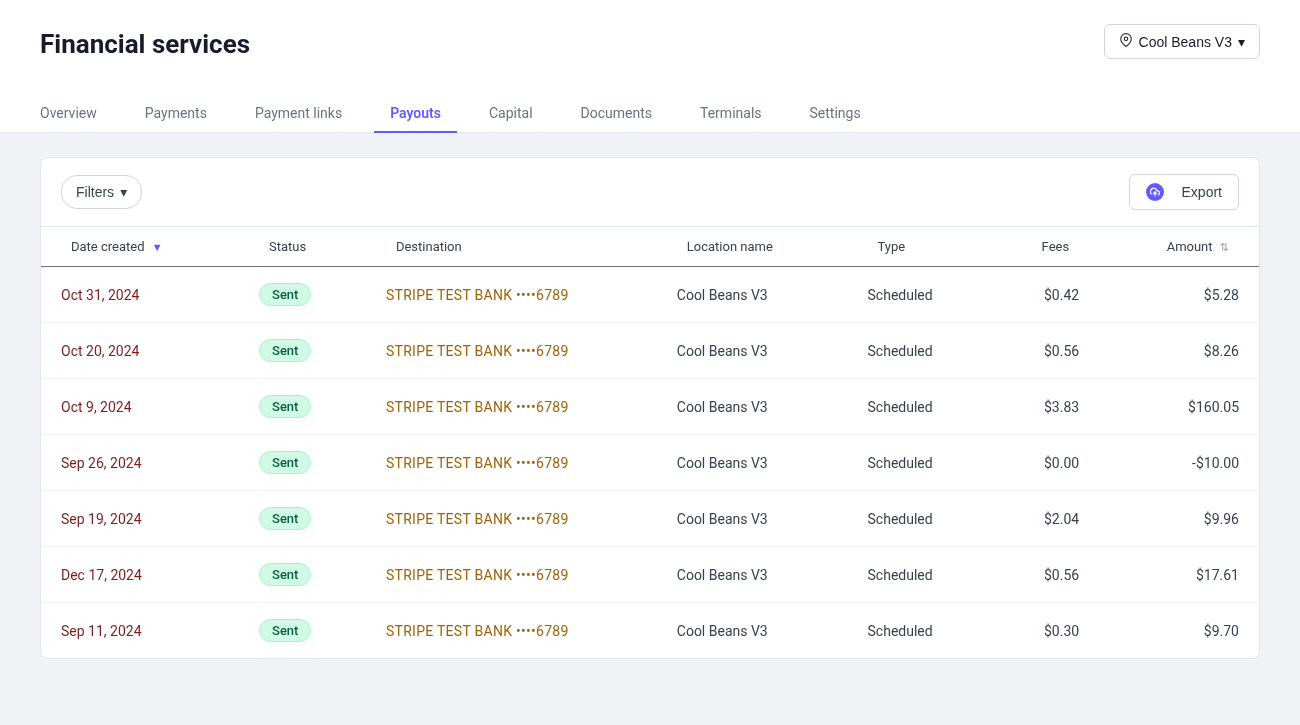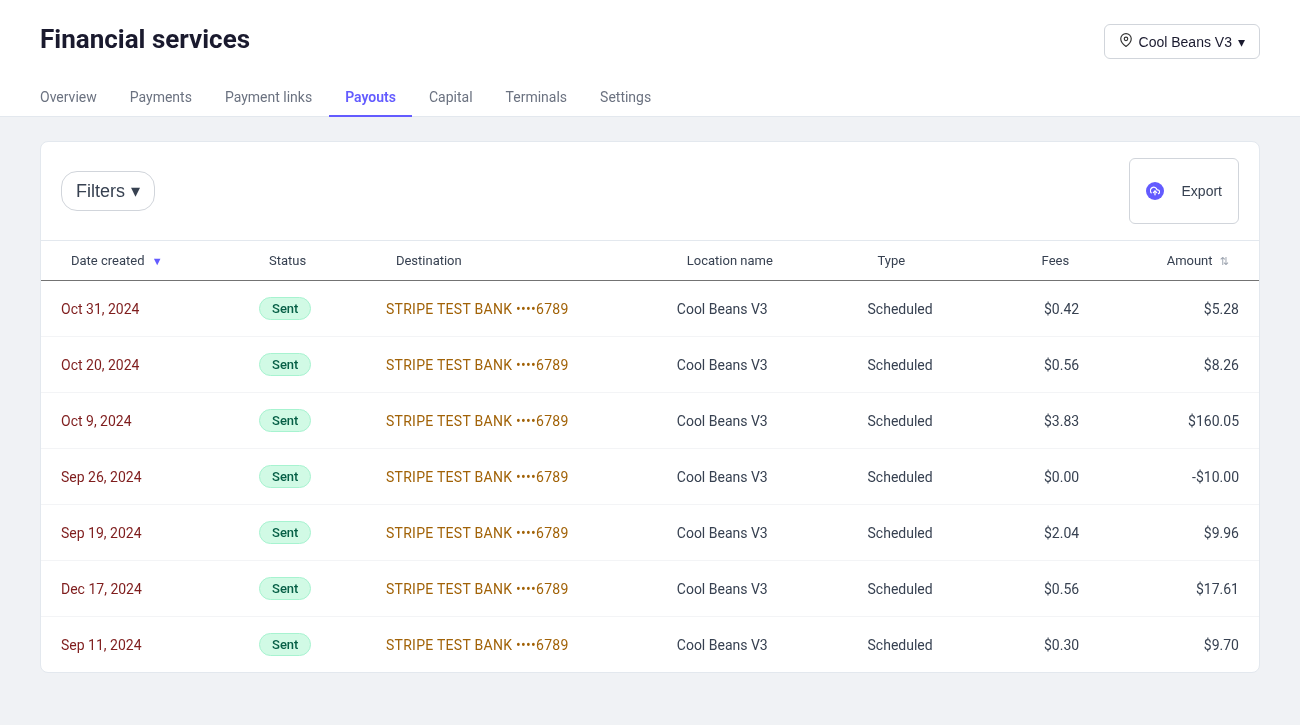--- a/index.html
+++ b/index.html
@@ -24,22 +24,22 @@
 
     .header-section {
       background: #fff;
       padding: 24px 40px 0 40px;
       border-bottom: 1px solid #e3e8ee;
     }
 
     .header-top {
       display: flex;
       justify-content: space-between;
-      align-items: flex-start;
-      margin-bottom: 20px;
+      align-items: flex-end;
+      margin-bottom: 36px;
     }
 
     .page-title {
       font-size: 26px;
       font-weight: 700;
       color: #1a1a2e;
     }
 
     .location-selector {
       display: flex;
@@ -54,21 +54,21 @@
       font-weight: 500;
       color: #1a1a2e;
     }
 
     .location-selector .pin-icon {
       color: #333;
     }
 
     .nav-tabs {
       display: flex;
-      gap: 1px;
+      gap: 16px;
       list-style: none;
     }
 
     .nav-tab {
       padding: 10px 16px;
       cursor: pointer;
       color: #6b7280;
       font-size: 14px;
       border-bottom: 2px solid transparent;
       margin-bottom: -1px;
@@ -106,32 +106,32 @@
 
     .filters-btn {
       display: flex;
       align-items: center;
       gap: 6px;
       border: 1px solid #d1d5db;
       border-radius: 16px;
       padding: 8px 14px;
       background: #fff;
       cursor: pointer;
-      font-size: 18px;
+      font-size: 14px;
       color: #374151;
       font-weight: 500;
     }
 
     .export-btn {
       display: flex;
       align-items: center;
       gap: 18px;
       border: 1px solid #d1d5db;
       border-radius: 6px;
-      padding: 23px 16px;
+      padding: 8px 16px;
       background: #fff;
       cursor: pointer;
       font-size: 14px;
       color: #374151;
       font-weight: 500;
     }
 
     .export-icon-circle {
       width: 18px;
       height: 18px;
@@ -239,20 +239,21 @@
       </button>
     </div>
 
     <nav>
       <ul class="nav-tabs" id="nav-tabs-list">
       <li class="nav-tab">Overview</li>
           <li class="nav-tab">Payments</li>
           <li class="nav-tab">Payment links</li>
           <li class="nav-tab active">Payouts</li>
           <li class="nav-tab">Capital</li>
+          <li class="nav-tab">Documents</li>
           <li class="nav-tab">Terminals</li>
           <li class="nav-tab">Settings</li>
         </ul>
     </nav>
   </div>
 
   <div class="content-section">
     <div class="table-card">
       <div class="table-toolbar">
         <button class="filters-btn">

